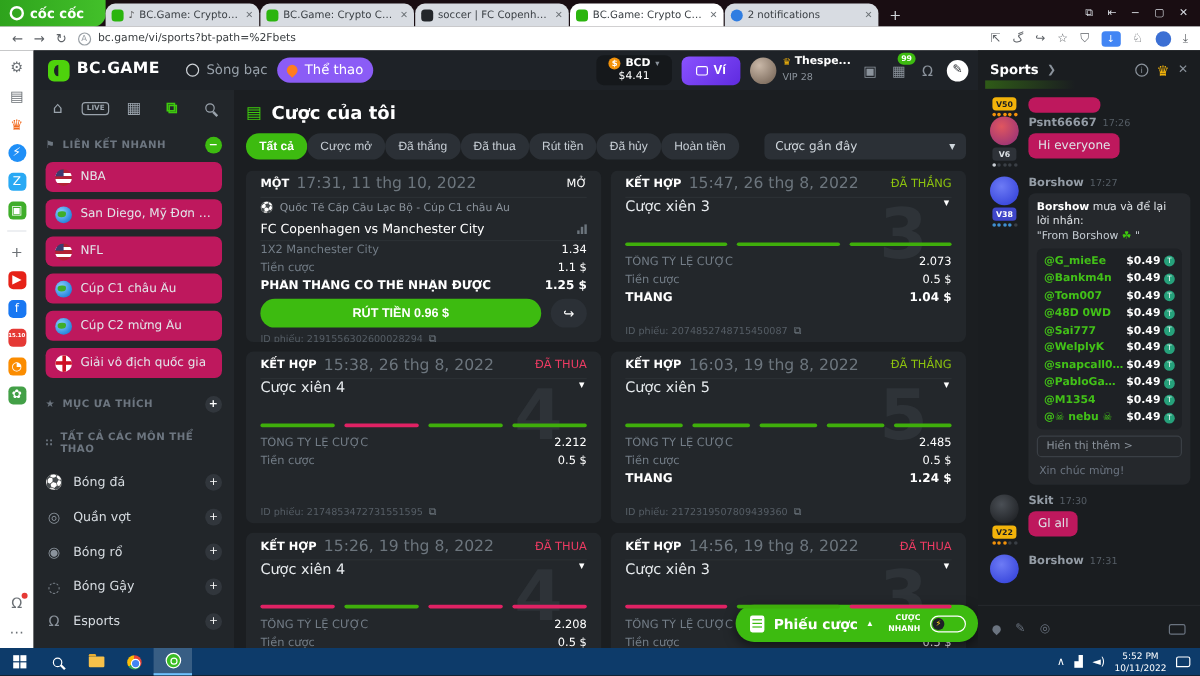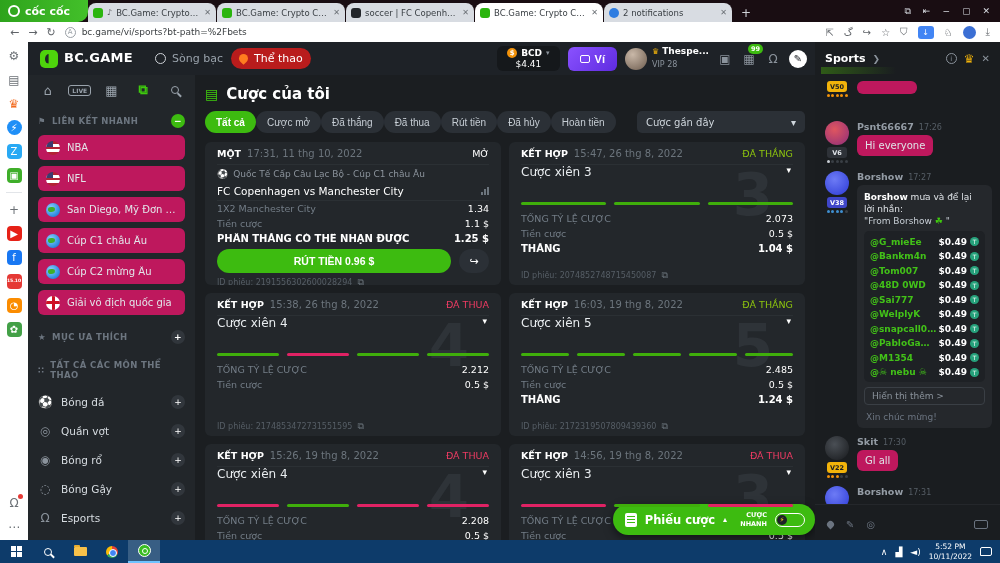--- a/index.html
+++ b/index.html
@@ -40,21 +40,21 @@
 .bell-dot::after{content:"";position:absolute;top:-1px;right:-1px;width:5px;height:5px;border-radius:50%;background:#e53935}
 .app{flex:1;display:flex;flex-direction:column;min-width:0}
 
 .appheader{height:33px;background:#1e2227;display:flex;align-items:center;flex:none}
 .ah-left{flex:1;display:flex;align-items:center;min-width:0}
 .logo{display:flex;align-items:flex-start;gap:6px;padding:0 14px 0 12px}
 .logoshield{width:18px;height:18px;background:#4ed30c;border-radius:5px;position:relative}
 .logoshield::after{content:"";position:absolute;left:5px;top:4px;width:8px;height:10px;border-radius:50%;background:#1e2227;clip-path:polygon(0 0,45% 0,45% 100%,0 100%)}
 .logotext{font-weight:bold;font-size:13px;color:#fff;letter-spacing:.3px}
 .hnav{display:flex;align-items:center;gap:6px;padding:4px 8px;border-radius:15px;color:#9aa3ac;font-size:11px}
-.hnav.active{background:#b91c1c;color:#fff}
+.hnav.active{background:#8b5cf6;color:#fff}
 .dice{width:11px;height:11px;border:1.5px solid #cfd3d8;border-radius:50%}
 .flame{width:9px;height:9px;background:#ff7c1f;border-radius:50% 50% 50% 0;transform:rotate(-45deg)}
 .ah-right{display:flex;align-items:center;gap:8px;padding-right:8px}
 .bcd{background:#15181b;border-radius:6px;padding:2px 10px;display:flex;flex-direction:column;align-items:center;line-height:1.2}
 .bcdrow{display:flex;align-items:center;gap:4px;font-size:9px;color:#fff;font-weight:bold}
 .coin{width:10px;height:10px;border-radius:50%;background:#f2920a;color:#fff;font-size:7px;display:flex;align-items:center;justify-content:center}
 .bcdbal{font-size:9px;color:#fff}
 .vi{background:linear-gradient(135deg,#8a52ff,#5f2be0);border:none;color:#fff;border-radius:6px;height:24px;padding:0 12px;display:flex;align-items:center;gap:5px;font-size:11px;font-weight:bold}
 .wallet{width:10px;height:8px;border:1.5px solid #fff;border-radius:2px}
 .uavatar{width:22px;height:22px;border-radius:50%;background:radial-gradient(circle at 35% 30%,#c9b8a8,#6d5c4e)}
@@ -106,21 +106,21 @@
 .ptitle .docic{color:#3fcb0e;font-size:14px}
 .ptitle .tt{font-size:15px;font-weight:bold;color:#fff}
 .filterrow{display:flex;align-items:flex-start;gap:0;flex:none;margin-bottom:9px}
 .fpill{background:#2b3036;color:#c6cdd4;border:none;border-radius:13px;height:22px;padding:0 11px;font-size:10px}
 .fpill.active{background:#3dbb10;color:#fff;font-weight:bold}
 .sortsel{margin-left:auto;background:#2b3036;border-radius:5px;height:22px;width:168px;display:flex;align-items:center;justify-content:space-between;padding:0 9px;color:#cfd6dc;font-size:10px}
 .grid{display:grid;grid-template-columns:1fr 1fr;gap:8px;flex:1;min-height:0;align-content:start;overflow:hidden}
 .card{background:#23272b;border-radius:6px;height:143px;padding:0 12px;position:relative;overflow:hidden;display:flex;flex-direction:column}
 .chead{display:flex;align-items:center;gap:6px;height:23px;border-bottom:1px solid #2b3034;flex:none}
 .ctype{font-weight:bold;color:#fff;font-size:9.5px}
-.ctime{color:#6c757d;font-size:10px;flex:1}
+.ctime{color:#6c757d;font-size:13px;flex:1}
 .cstat{font-size:9.5px;font-weight:normal}
 .cstat.open{color:#fff}
 .cstat.win{color:#8dc40e}
 .cstat.loss{color:#ee3b63}
 .league{display:flex;align-items:center;gap:5px;height:17px;color:#8b939c;font-size:9px;flex:none}
 .match{display:flex;align-items:center;height:19px;border-bottom:1px solid #2b3034;flex:none;gap:6px}
 .mname{color:#fff;font-size:10.5px;font-weight:normal;flex:1}
 .statsi{display:flex;align-items:flex-end;gap:1px;height:8px}
 .statsi i{width:2px;background:#6c757d;display:block}
 .statsi i:nth-child(1){height:3px}.statsi i:nth-child(2){height:6px}.statsi i:nth-child(3){height:8px}
@@ -168,21 +168,21 @@
 .rainhead b{color:#fff}
 .rainquote{color:#c6cdd4;margin-top:1px}
 .clover{color:#3fcb0e}
 .rlist{background:#1e2125;border-radius:5px;margin-top:5px;padding:3px 6px}
 .rrow{display:flex;align-items:center;height:14.5px}
 .rname{flex:1;color:#42c118;font-weight:bold;font-size:9px}
 .ramt{color:#fff;font-weight:bold;font-size:9px;margin-right:3px}
 .tcoin{width:9px;height:9px;border-radius:50%;background:#26a17b;color:#fff;font-size:6px;display:flex;align-items:center;justify-content:center}
 .showmore{border:1px solid #3a3f45;border-radius:4px;height:18px;display:flex;align-items:center;padding:0 7px;color:#8b939c;font-size:9px;margin-top:5px}
 .congrats{color:#6b7480;font-size:9px;margin-top:7px;padding-left:2px}
-.partialrow{display:flex;gap:6px;align-items:flex-start;margin-bottom:24px}
+.partialrow{display:flex;gap:6px;align-items:flex-start;margin-bottom:0}
 .chatinput{flex:none;border-top:1px solid #24272b;padding:7px 8px 4px}
 .inputpill{background:#24272b;border-radius:15px;height:27px;display:flex;align-items:center;padding:0 9px;gap:6px}
 .inputpill input{flex:1;background:none;border:none;outline:none;color:#dfe3e7;font-size:10px;font-family:inherit;min-width:0}
 .inputpill input::placeholder{color:#5a626b}
 .smiley{color:#5a626b;font-size:11px}
 .chattools{display:flex;align-items:center;gap:12px;height:24px;padding:0 4px;color:#6b7480}
 .drop{width:7px;height:7px;background:#6b7480;border-radius:50% 50% 50% 0;transform:rotate(-45deg)}
 .ctool{font-size:10px}
 .kbd{margin-left:auto;width:14px;height:9px;border:1.5px solid #6b7480;border-radius:2px}
 
@@ -370,26 +370,26 @@
           <span>LIÊN KẾT NHANH</span>
             <span class="grow"></span>
           <span class="circbtn green">−</span>
         </div>
         <div id="quicklinks">
             <div class="qlink">
               <span class="fl us"></span>
               <span class="ellip">NBA</span>
             </div>
             <div class="qlink">
+              <span class="fl globe"></span>
+              <span class="ellip">San Diego, Mỹ Đơn Nữ</span>
+            </div>
+            <div class="qlink">
               <span class="fl us"></span>
               <span class="ellip">NFL</span>
-            </div>
-            <div class="qlink">
-              <span class="fl globe"></span>
-              <span class="ellip">San Diego, Mỹ Đơn Nữ</span>
             </div>
             <div class="qlink">
               <span class="fl globe"></span>
               <span class="ellip">Cúp C1 châu Âu</span>
             </div>
             <div class="qlink">
               <span class="fl globe"></span>
               <span class="ellip">Cúp C2 mừng Âu</span>
             </div>
             <div class="qlink">

